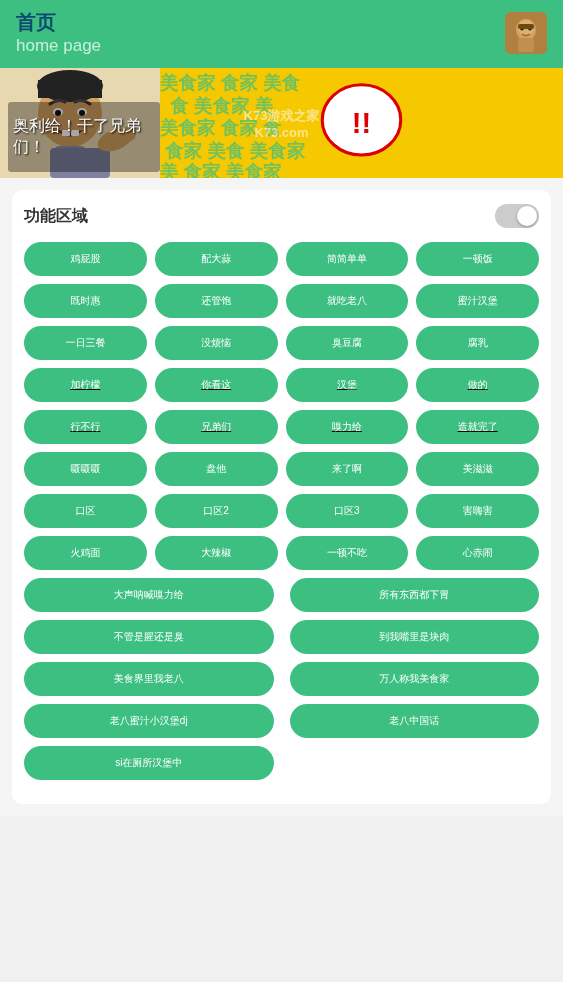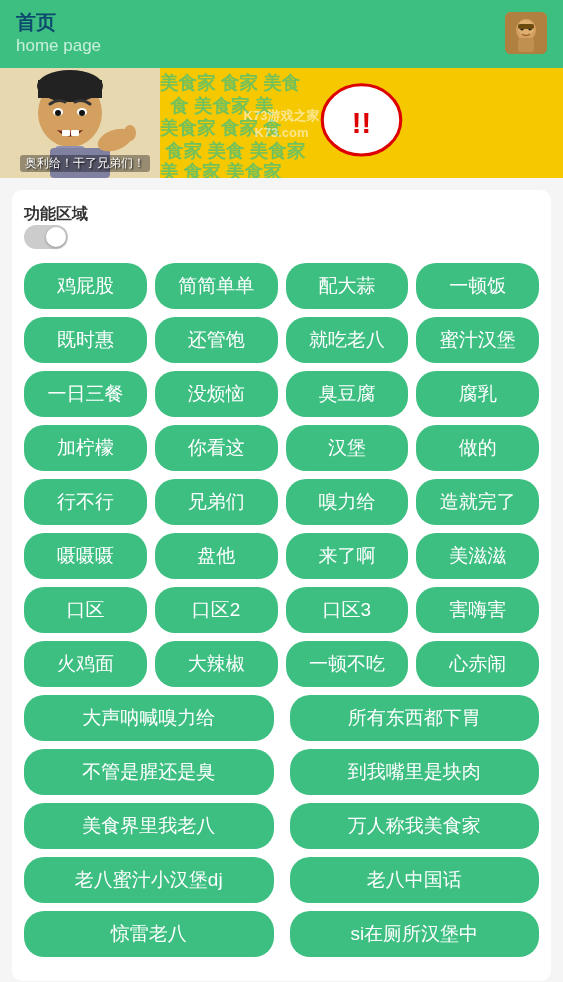--- a/index.html
+++ b/index.html
@@ -74,25 +74,25 @@
       background: #f5c800;
       display: flex;
       align-items: center;
       justify-content: center;
       position: relative;
       overflow: hidden;
     }
     .banner-caption {
       position: absolute;
       bottom: 6px;
-      left: 20px;
+      left: 8px;
       color: #fff;
-      font-size: 12px;
+      font-size: 16px;
       background: rgba(0,0,0,0.35);
-      padding: 0 5px;
+      padding: 14px 5px;
       border-radius: 3px;
       text-shadow: 1px 1px 2px #000;
     }
 
     
     .watermark {
       position: absolute;
       top: 50%;
       left: 50%;
       transform: translate(-50%, -50%);
@@ -113,24 +113,23 @@
 
     
     .function-card {
       background: #fff;
       border-radius: 10px;
       padding: 14px 12px 16px 12px;
       position: relative;
     }
     .function-header {
       display: flex;
-      align-items: flex-start;
+      align-items: center;
       justify-content: space-between;
       margin-bottom: 14px;
-      flex-direction: column;
     }
     .function-title {
       font-size: 16px;
       font-weight: bold;
       color: #333;
     }
 
     
     .toggle {
       width: 44px;
@@ -164,21 +163,21 @@
       gap: 16px;
       margin-bottom: 0;
     }
 
     .func-btn {
       background: #3dbf82;
       color: #fff;
       border: none;
       border-radius: 20px;
       padding: 10px 6px;
-      font-size: 19px;
+      font-size: 10px;
       cursor: pointer;
       font-family: inherit;
       white-space: nowrap;
       overflow: hidden;
       text-overflow: ellipsis;
     }
 
     .btn-section {
       margin-bottom: 8px;
     }
@@ -268,43 +267,43 @@
       <div class="function-title">功能区域</div>
       <div class="toggle">
         <div class="toggle-knob"></div>
       </div>
     </div>
 
     <div class="btn-section">
       <div id="grid-rows-container">
           <div class="btn-grid" style="margin-bottom: 8px;">
             <button class="func-btn">鸡屁股</button>
+            <button class="func-btn">配大蒜</button>
             <button class="func-btn">简简单单</button>
-            <button class="func-btn">配大蒜</button>
             <button class="func-btn">一顿饭</button>
           </div>
           <div class="btn-grid" style="margin-bottom: 8px;">
             <button class="func-btn">既时惠</button>
             <button class="func-btn">还管饱</button>
             <button class="func-btn">就吃老八</button>
             <button class="func-btn">蜜汁汉堡</button>
           </div>
           <div class="btn-grid" style="margin-bottom: 8px;">
             <button class="func-btn">一日三餐</button>
             <button class="func-btn">没烦恼</button>
             <button class="func-btn">臭豆腐</button>
             <button class="func-btn">腐乳</button>
           </div>
-          <div class="btn-grid" style="margin-bottom: 8px;">
+          <div class="btn-grid" style="margin-bottom: 8px; text-decoration: underline;">
             <button class="func-btn">加柠檬</button>
             <button class="func-btn">你看这</button>
             <button class="func-btn">汉堡</button>
             <button class="func-btn">做的</button>
           </div>
-          <div class="btn-grid" style="margin-bottom: 8px;">
+          <div class="btn-grid" style="margin-bottom: 8px; text-decoration: underline;">
             <button class="func-btn">行不行</button>
             <button class="func-btn">兄弟们</button>
             <button class="func-btn">嗅力给</button>
             <button class="func-btn">造就完了</button>
           </div>
           <div class="btn-grid" style="margin-bottom: 8px;">
             <button class="func-btn">嗫嗫嗫</button>
             <button class="func-btn">盘他</button>
             <button class="func-btn">来了啊</button>
             <button class="func-btn">美滋滋</button>
@@ -335,18 +334,17 @@
         </div>
         <div class="btn-grid-2" style="margin-bottom: 8px;">
           <button class="func-btn">美食界里我老八</button>
           <button class="func-btn">万人称我美食家</button>
         </div>
         <div class="btn-grid-2" style="margin-bottom: 8px;">
           <button class="func-btn">老八蜜汁小汉堡dj</button>
           <button class="func-btn">老八中国话</button>
         </div>
         <div class="btn-grid-2" style="margin-bottom: 8px;">
-          <button class="func-btn">惊雷老八</button>
           <button class="func-btn">si在厕所汉堡中</button>
         </div>
       </div>
   </div>
 </div>
 
 </body></html>

